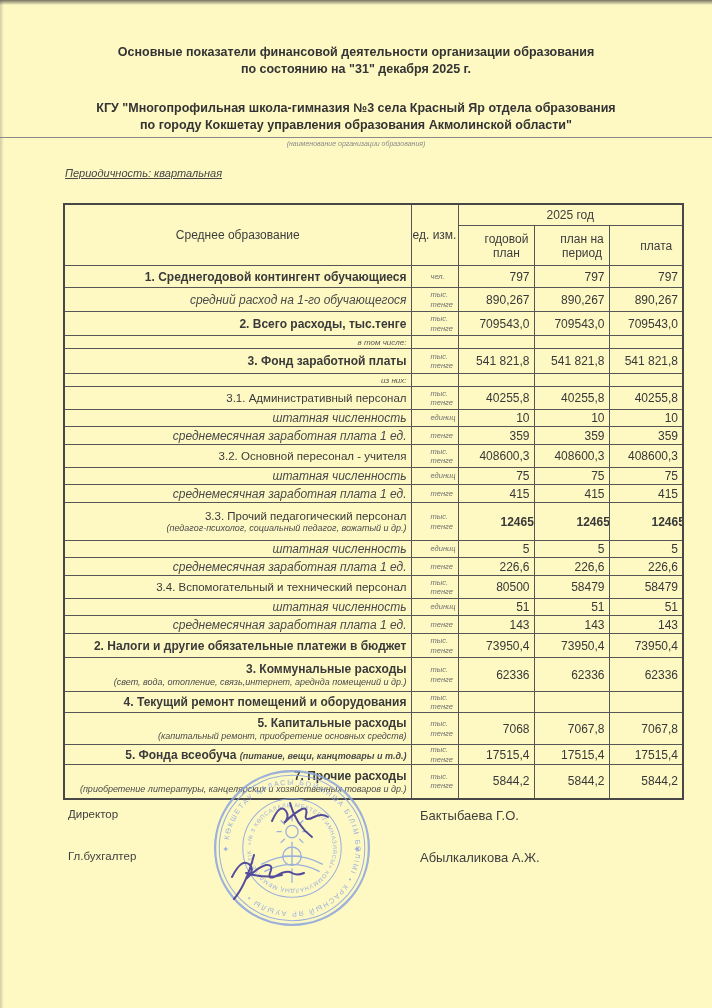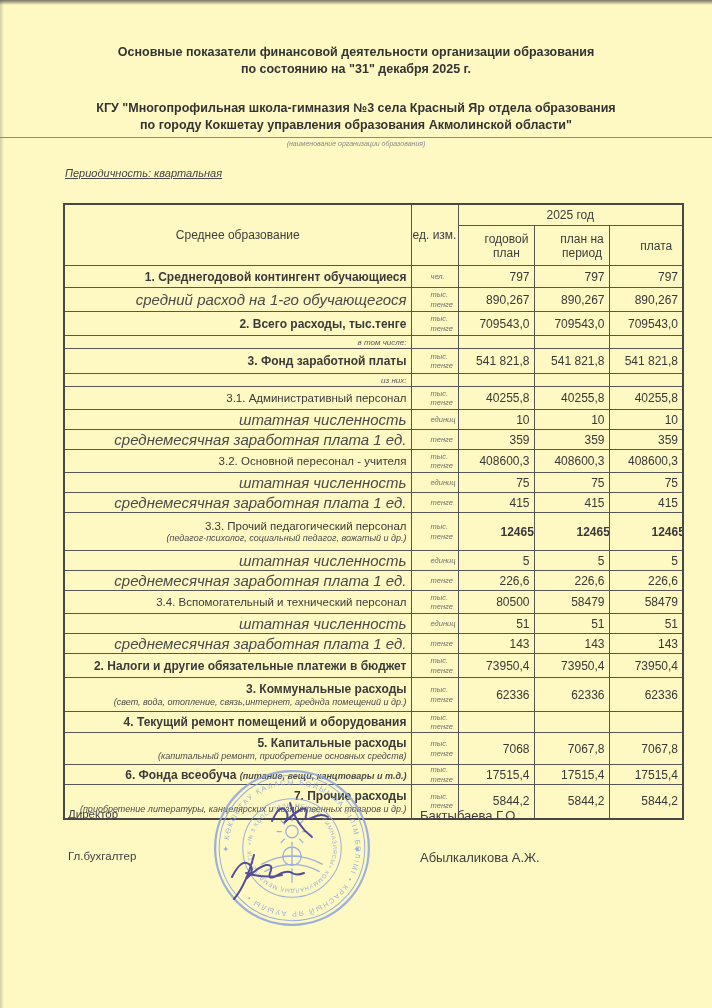--- a/index.html
+++ b/index.html
@@ -27,21 +27,21 @@
   .fin-table th,.fin-table td{border:1px solid #565656;overflow:hidden;}
   .fin-table{border:2px solid #484848;}
   .fin-table thead th{font-weight:normal;font-size:12px;color:#3c3c3c;
     text-align:center;vertical-align:middle;}
   .th-year{height:18px;}
   .th-sub{height:37px;padding-left:22px;}
   .fin-table tbody td{vertical-align:middle;}
   .c-label{text-align:right;padding:1px 4px;color:#3a3a3a;}
   .lbl-bold{font-weight:bold;font-size:12px;}
   .lbl-plain{font-size:11.5px;}
-  .lbl-italic{font-style:italic;font-size:15px;color:#4a4a4a;}
+  .lbl-italic{font-style:italic;font-size:12px;color:#4a4a4a;}
   .lbl-note{font-style:italic;font-size:8px;color:#565656;}
   .lbl-sub{font-style:italic;font-size:9px;font-weight:normal;color:#4a4a4a;margin-top:1px;}
   .lbl-sub-inline{font-style:italic;font-size:9px;font-weight:bold;color:#4a4a4a;}
   .c-unit{font-style:italic;font-size:7.5px;color:#6f6f6f;text-align:center;
     padding:0 19px;line-height:1.25;}
   .c-val{text-align:right;padding:1px 4px;font-size:12px;color:#383838;white-space:nowrap;}
   .val-bold{font-weight:bold;padding-left:42px;}
 
   .sign-label{position:absolute;font-size:11.5px;color:#3f3f3f;}
   .sign-name{position:absolute;font-size:13px;color:#3f3f3f;}
@@ -247,21 +247,21 @@
           <td class="c-label lbl-bold">
             <div class="lbl-main">5. Капитальные расходы</div>
             <div class="lbl-sub">(капитальный ремонт, приобретение основных средств)</div>
           </td>
           <td class="c-unit">тыс. тенге</td>
           <td class="c-val">7068</td>
           <td class="c-val">7067,8</td>
           <td class="c-val">7067,8</td>
         </tr>
         <tr style="height: 20px;">
-          <td class="c-label lbl-bold"><span>6. Фонда  всеобуча </span><span class="lbl-sub-inline">(питание, вещи, канцтовары и т.д.)</span></td>
+          <td class="c-label lbl-bold"><span>5. Фонда  всеобуча </span><span class="lbl-sub-inline">(питание, вещи, канцтовары и т.д.)</span></td>
           <td class="c-unit">тыс. тенге</td>
           <td class="c-val">17515,4</td>
           <td class="c-val">17515,4</td>
           <td class="c-val">17515,4</td>
         </tr>
         <tr style="height: 34px;">
           <td class="c-label lbl-bold">
             <div class="lbl-main">7. Прочие расходы</div>
             <div class="lbl-sub">(приобретение литературы, канцелярских и хозяйственных товаров и др.)</div>
           </td>

